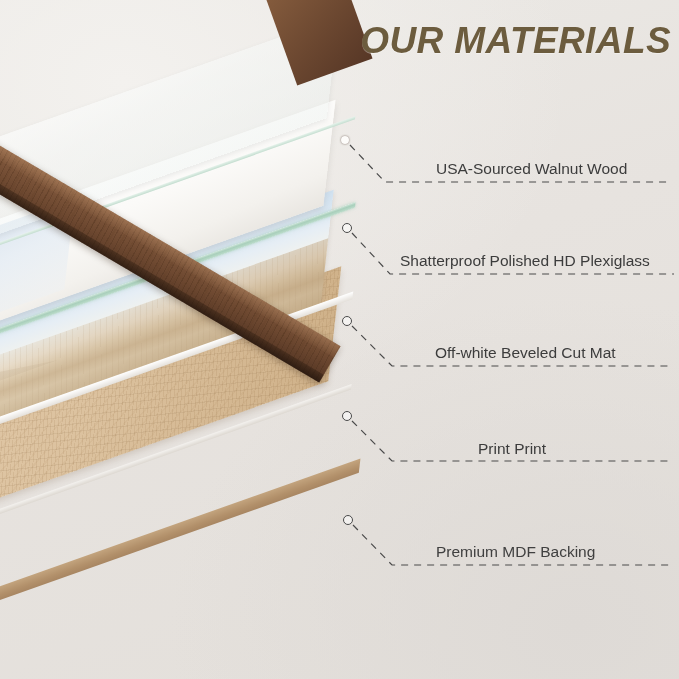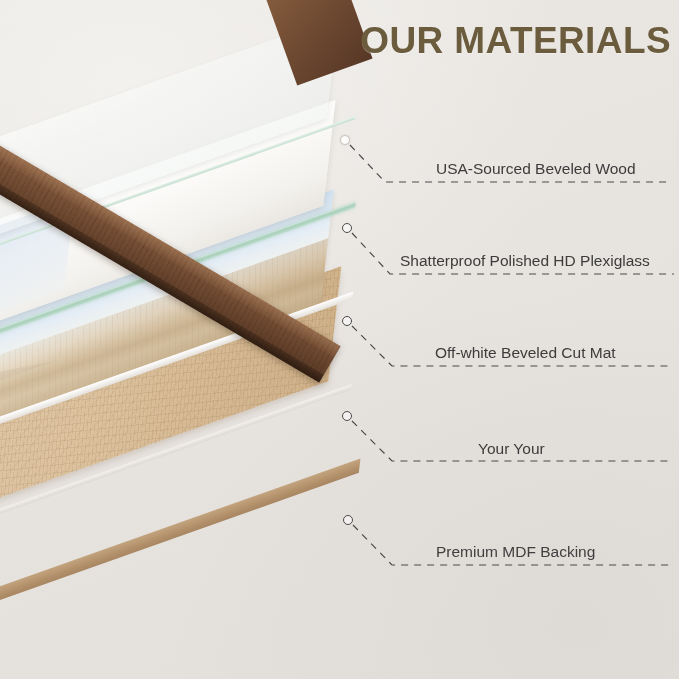--- a/index.html
+++ b/index.html
@@ -222,36 +222,36 @@
       </div>
       <div class="miter"></div>
       <div class="rail rail-side">
         <div class="hl"></div>
         <div class="lip"></div>
       </div>
     </div>
 
   </div>
 
-  <div class="title" style="color: rgb(108, 92, 62);">OUR MATERIALS</div>
+  <div class="title" style="color: rgb(108, 92, 62); font-style: italic;">OUR MATERIALS</div>
 
   <svg class="leader" viewBox="0 0 679 679" id="leader-svg">
       <polyline points="350,145 385,182 668,182" fill="none" stroke="#4a4a4a" stroke-width="1.2" stroke-dasharray="7 6"></polyline>
       <polyline points="352,233 390,274 674,274" fill="none" stroke="#4a4a4a" stroke-width="1.2" stroke-dasharray="7 6"></polyline>
       <polyline points="352,326 392,366 670,366" fill="none" stroke="#4a4a4a" stroke-width="1.2" stroke-dasharray="7 6"></polyline>
       <polyline points="352,421 392,461 672,461" fill="none" stroke="#4a4a4a" stroke-width="1.2" stroke-dasharray="7 6"></polyline>
       <polyline points="353,525 392,565 670,565" fill="none" stroke="#4a4a4a" stroke-width="1.2" stroke-dasharray="7 6"></polyline>
     </svg>
 
   <div class="callouts" id="callout-host">
       <div class="marker-dot" style="left: 341px; top: 136px;"></div>
-      <div class="callout-label" style="left: 436px; top: 160px; color: rgb(60, 60, 60);">USA-Sourced Beveled Wood</div>
+      <div class="callout-label" style="left: 436px; top: 160px; color: rgb(60, 60, 60);">USA-Sourced Walnut Wood</div>
       <div class="marker-ring" style="left: 342px; top: 223px;"></div>
       <div class="callout-label" style="left: 394px; top: 252px; color: rgb(60, 60, 60); margin-left: 6px;">Shatterproof Polished HD Plexiglass</div>
       <div class="marker-ring" style="left: 342px; top: 316px;"></div>
       <div class="callout-label" style="left: 424px; top: 344px; color: rgb(60, 60, 60); margin-left: 11px;">Off-white Beveled Cut Mat</div>
       <div class="marker-ring" style="left: 342px; top: 411px;"></div>
-      <div class="callout-label" style="left: 478px; top: 440px; color: rgb(60, 60, 60);">Your Your</div>
+      <div class="callout-label" style="left: 478px; top: 440px; color: rgb(60, 60, 60);">Print Print</div>
       <div class="marker-ring" style="left: 343px; top: 515px;"></div>
       <div class="callout-label" style="left: 436px; top: 543px; color: #404040;">Premium MDF Backing</div>
     </div>
 
 </div>
 
 </body></html>

